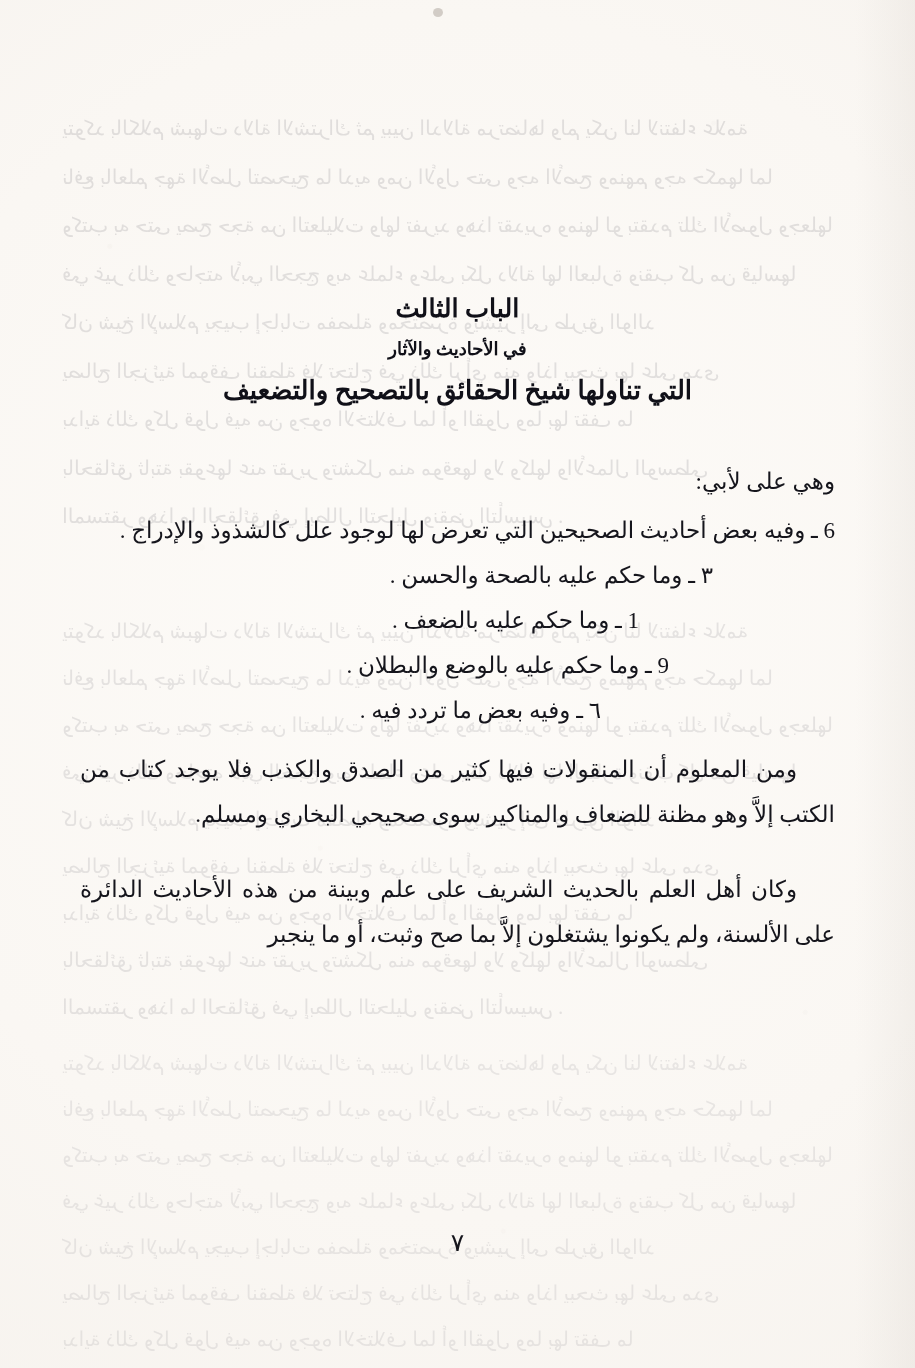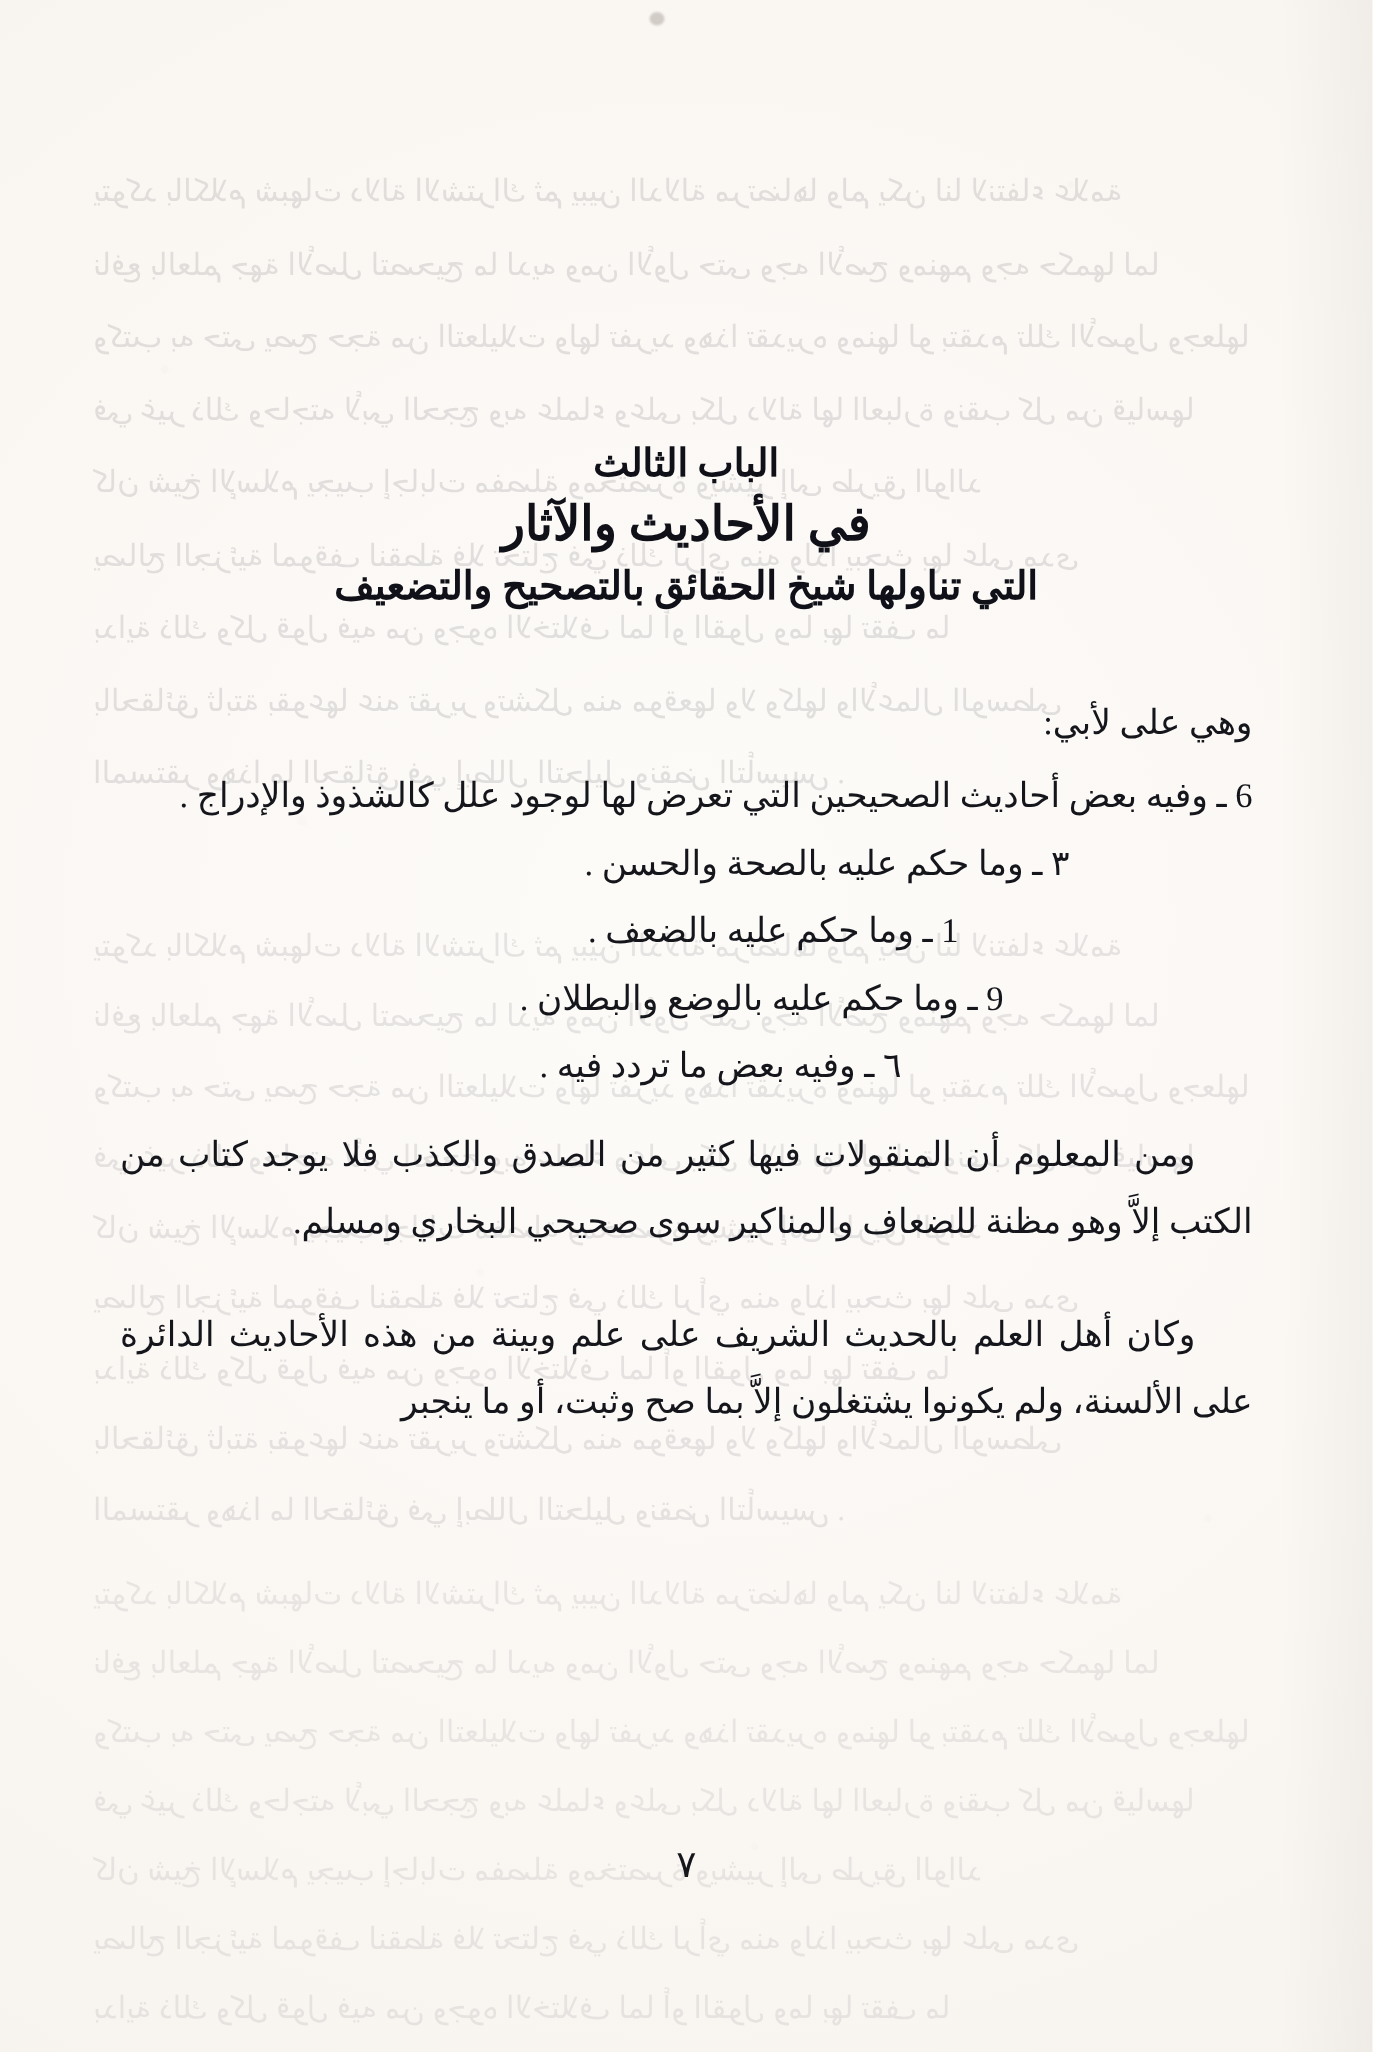--- a/index.html
+++ b/index.html
@@ -100,21 +100,21 @@
   .heading {
     text-align: center;
     font-weight: bold;
     font-size: 25.5px;
     line-height: 41px;
     letter-spacing: 0px;
     color: #101018;
     margin-top: 288px;
   }
   .heading .h-line { display: block; }
-  .heading .h-line.l2 { font-size: 32px; }
+  .heading .h-line.l2 { font-size: 18px; }
   .heading .h-line.l3 { font-size: 26px; }
 
   .lead {
     margin-top: 54px;
     font-size: 23px;
     line-height: 34px;
     text-align: right;
     padding-left: 118px;
     color: #15151c;
   }

